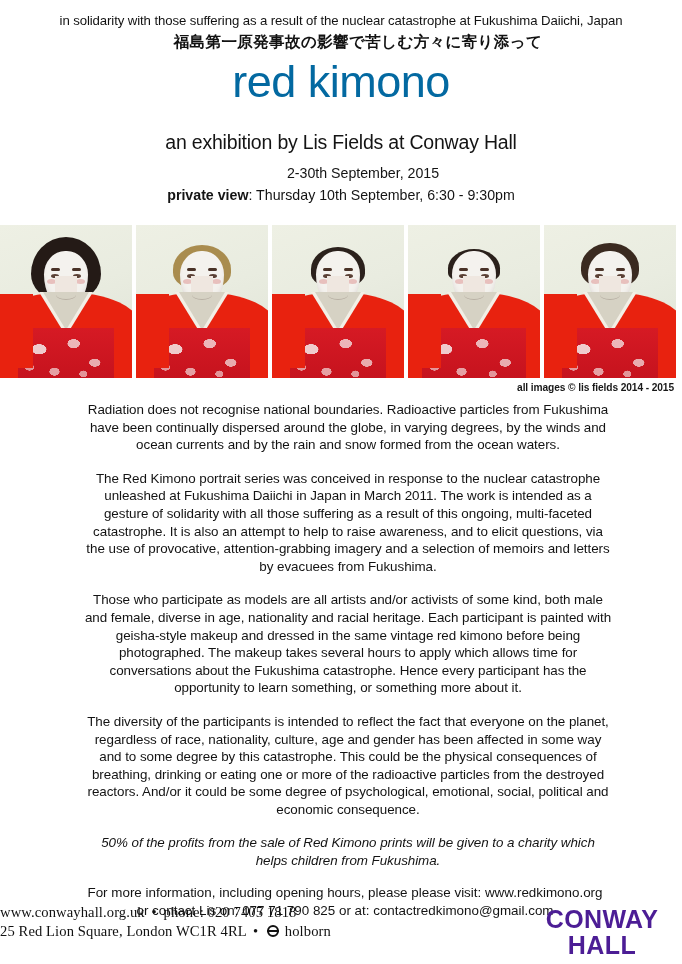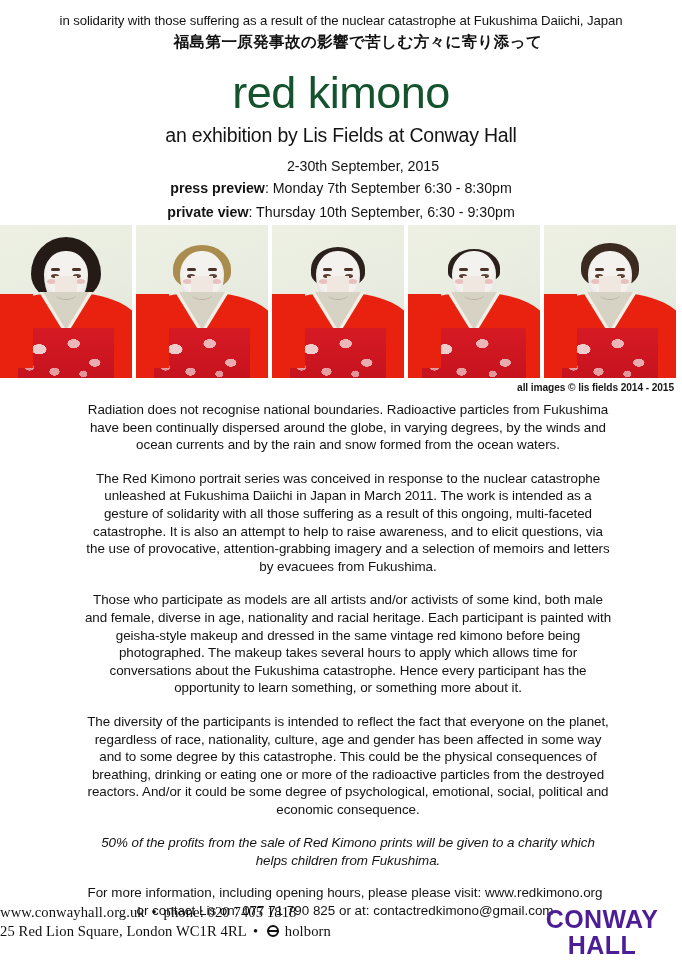--- a/index.html
+++ b/index.html
@@ -41,29 +41,29 @@
     margin-top: 3px;
     font-family: "DejaVu Sans", sans-serif;
     font-weight: 700;
     letter-spacing: 0.4px;
     color: #121212;
     margin-left: 34px;
   }
   .main-title {
     font-size: 45px;
     line-height: 52px;
-    margin-top: 15px;
+    margin-top: 4px;
     font-weight: 400;
     letter-spacing: -0.5px;
-    color: #14532d;
+    color: #0369a1;
   }
   .subtitle {
     font-size: 19.5px;
     line-height: 25px;
-    margin-top: 4px;
+    margin-top: 22px;
     font-weight: 400;
     letter-spacing: -0.2px;
     color: #141414;
   }
   .dates {
     font-size: 14.2px;
     line-height: 19px;
     margin-top: 9px;
     color: #141414;
     margin-left: 44px;
@@ -333,21 +333,20 @@
 <body>
 
 <div class="poster">
 
   <div class="header">
     <div class="solidarity-line">in solidarity with those suffering as a result of the nuclear catastrophe at Fukushima Daiichi, Japan</div>
     <div class="japanese-line">福島第一原発事故の影響で苦しむ方々に寄り添って</div>
     <div class="main-title">red kimono</div>
     <div class="subtitle">an exhibition by Lis Fields at Conway Hall</div>
     <div class="dates">2-30th September, 2015</div>
-    <div class="preview-line"><b>press preview</b><span>: Monday 7th September 6:30 - 8:30pm</span></div>
     <div class="preview-line"><b>private view</b><span>: Thursday 10th September, 6:30 - 9:30pm</span></div>
   </div>
 
   <div class="photo-strip">
 
     <div class="photo">
       <div class="hair" style="background:#241a16; width:70px; height:62px; top:12px; border-radius:52% 52% 38% 38% / 62% 62% 42% 42%;"></div>
       <div class="head">
         <div class="brow l"></div>
         <div class="brow r"></div>

